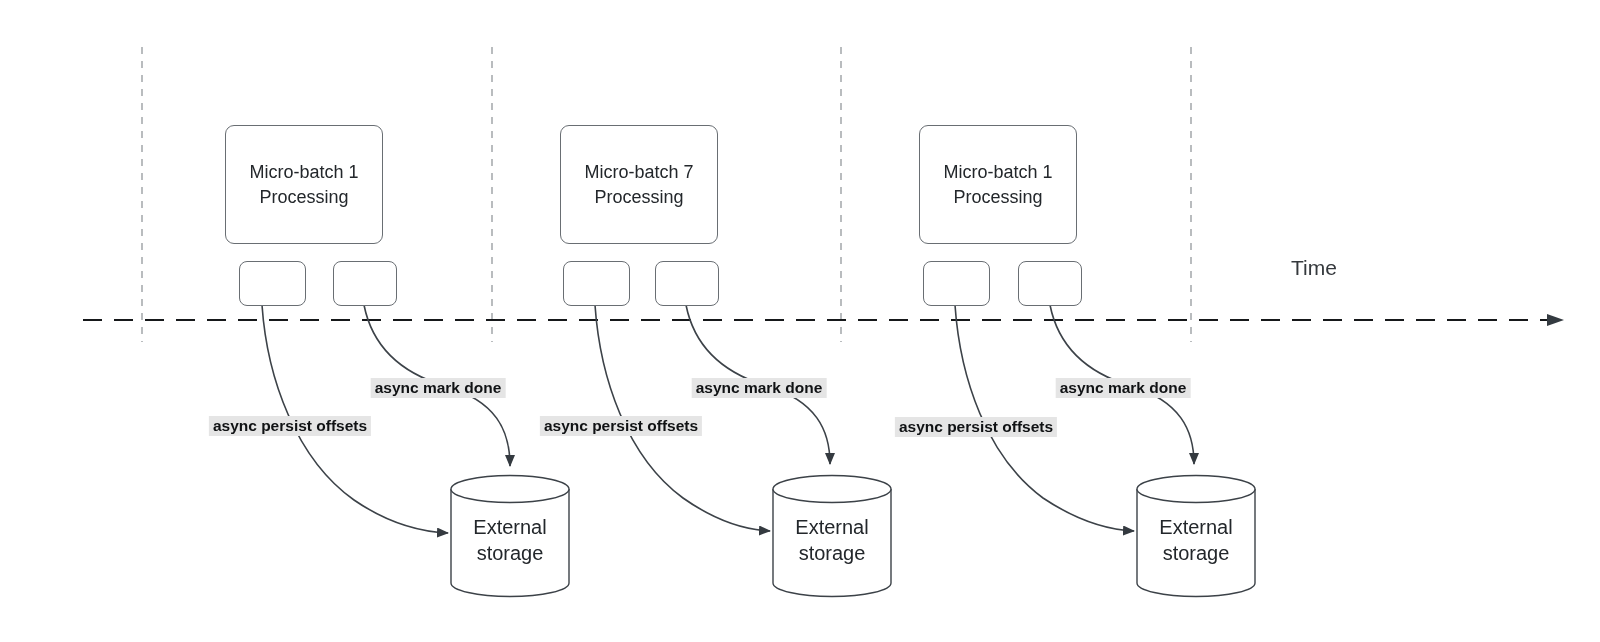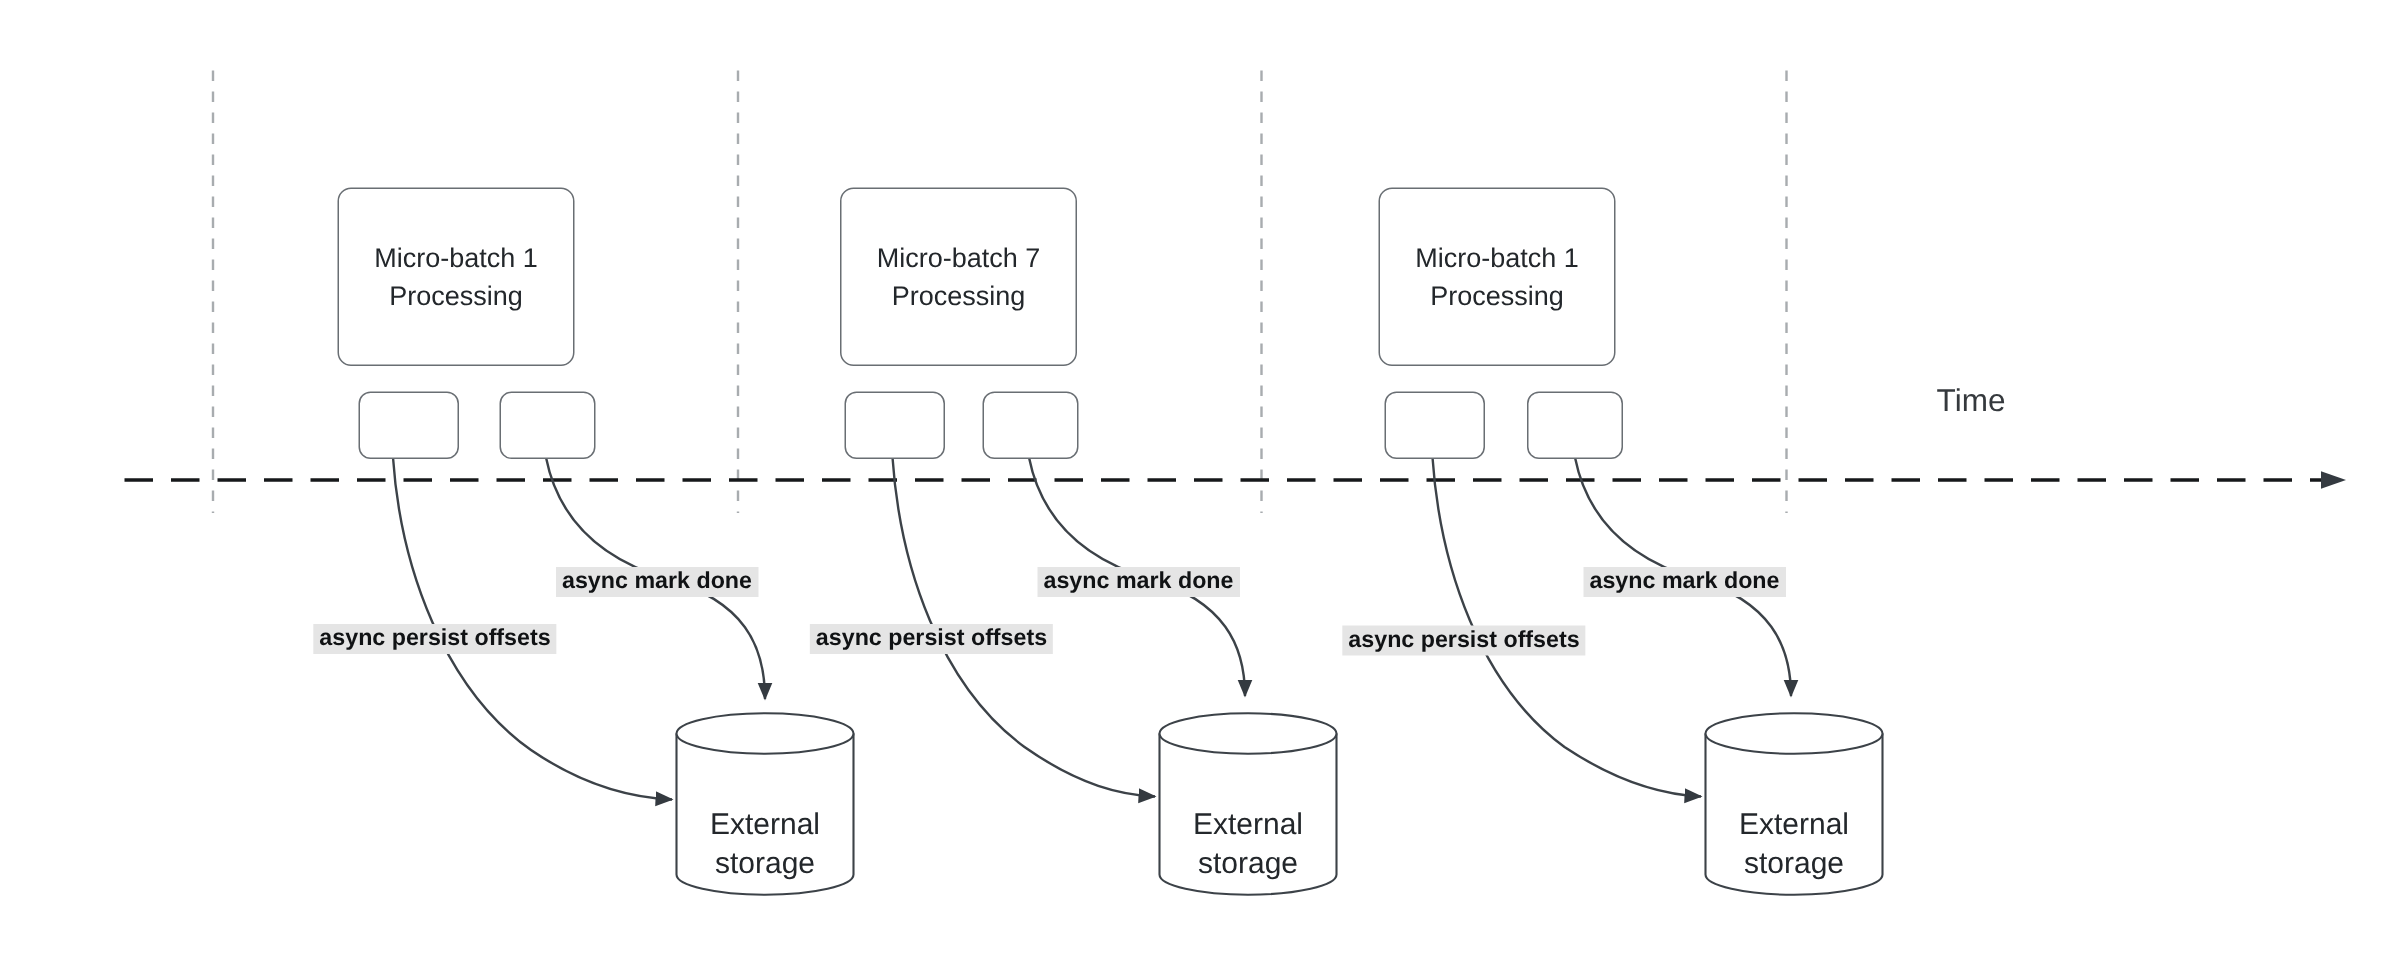--- a/index.html
+++ b/index.html
@@ -38,21 +38,21 @@
   .g1 .smallbox.left{left:239px;}
   .g1 .smallbox.right{left:333px;}
   .g2 .bigbox{left:560px;top:125px;}
   .g2 .smallbox.left{left:563px;}
   .g2 .smallbox.right{left:655px;}
   .g3 .bigbox{left:919px;top:125px;}
   .g3 .smallbox.left{left:923px;}
   .g3 .smallbox.right{left:1018px;}
 
   .storage-text{
-    position:absolute;width:118px;top:537px;
+    position:absolute;width:118px;top:514px;
     text-align:center;font-size:20px;line-height:26px;color:var(--ink,#23272b);
     white-space:pre-line;
   }
   .g1 .storage-text{left:451px;}
   .g2 .storage-text{left:773px;}
   .g3 .storage-text{left:1137px;}
 
   .edge-label{
     position:absolute;transform:translate(-50%,-50%);
     background:#e5e5e5;padding:1px 4px;

